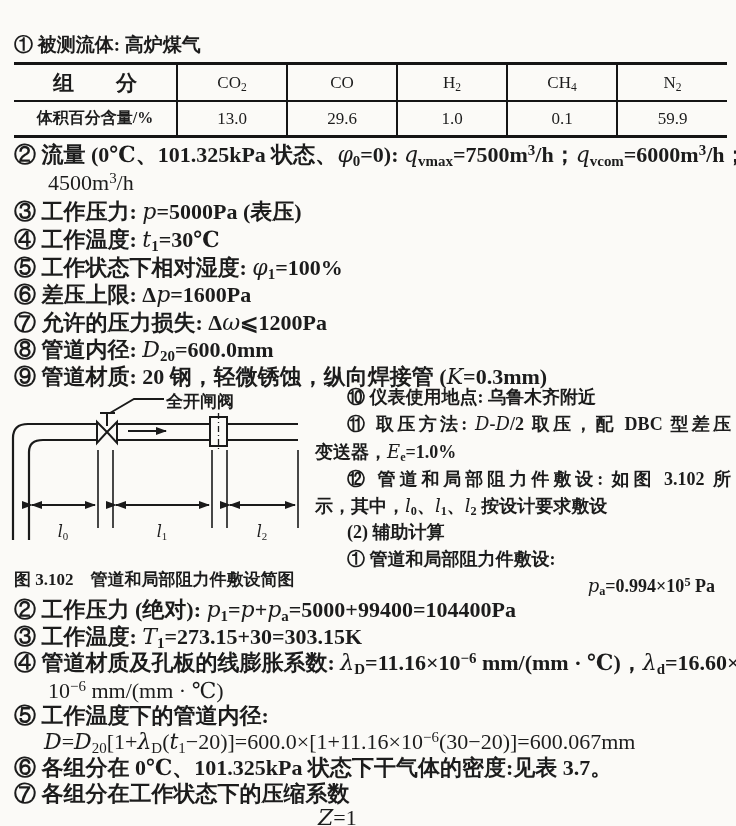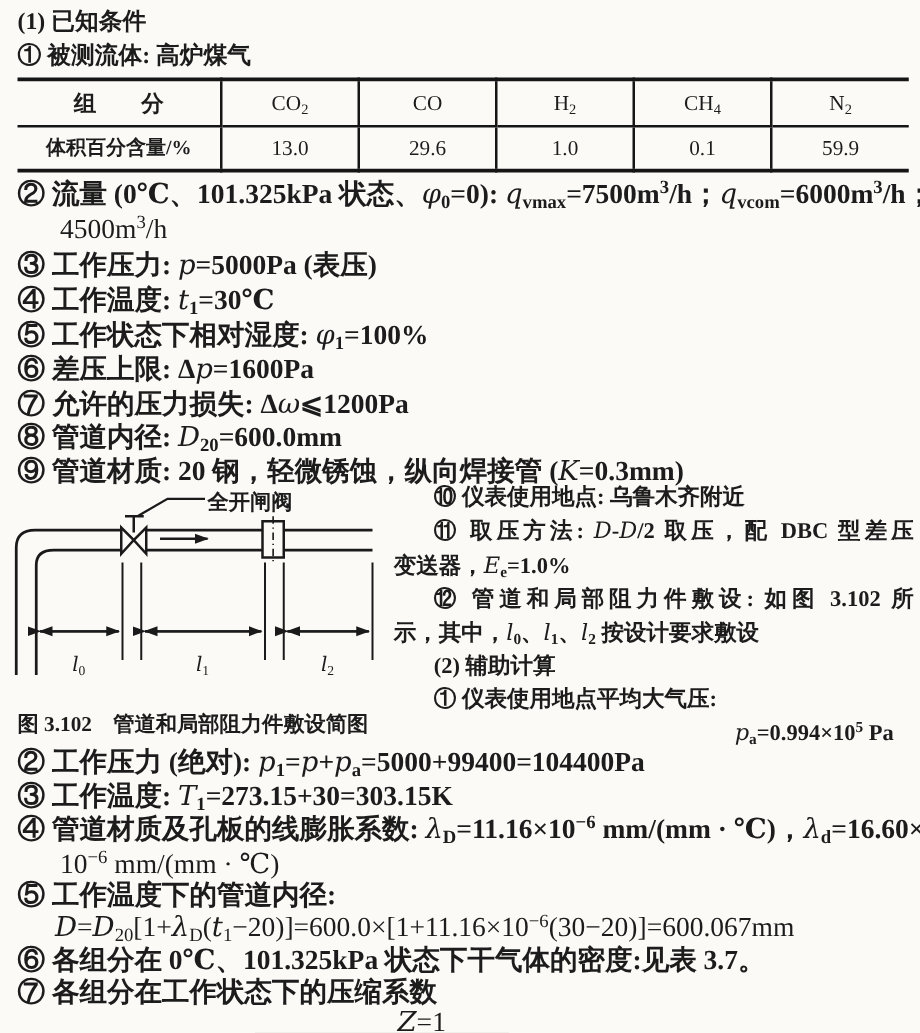--- a/index.html
+++ b/index.html
@@ -17,35 +17,34 @@
   .rln.ctr{text-align:right;white-space:nowrap;}
   .hd{font-size:19px;}
   sub{font-size:68%;vertical-align:-0.28em;line-height:0;}
   sup{font-size:68%;vertical-align:0.5em;line-height:0;}
   i{font-style:italic;font-weight:400;font-family:"DejaVu Serif","Liberation Serif",serif;}
   
   .gtab{position:absolute;left:14px;top:62px;width:713px;border-collapse:collapse;table-layout:fixed;}
   .gtab{border-top:3px solid #151515;border-bottom:3px solid #151515;}
   .gtab th,.gtab td{border-left:2px solid #151515;text-align:center;padding:0;font-weight:600;}
   .gtab th:first-child,.gtab td:first-child{border-left:none;}
-  .gtab thead th{height:35px;border-bottom:2px solid #151515;font-size:18px;}
+  .gtab thead th{height:35px;border-bottom:2px solid #151515;font-size:21px;}
   .gtab tbody td{height:33px;font-size:16px;}
   .gtab .gas{font-weight:400;font-size:17px;}
   
   .diag{position:absolute;left:6px;top:388px;width:310px;height:170px;}
   .dimlab{position:absolute;width:30px;text-align:center;font-size:16px;font-weight:400;margin-top:45px;}
   .vlabel{position:absolute;left:166px;top:390px;font-size:17px;font-weight:700;white-space:nowrap;}
   .caption{position:absolute;left:14px;top:556px;font-size:17px;font-weight:700;white-space:nowrap;margin-top:12px;}
 </style>
 </head>
 <body>
 
 <div class="page">
 
-  <div class="ln hd" style="top:6px">(1) 已知条件</div>
   <div class="ln hd" style="top:33px">① 被测流体: 高炉煤气</div>
 
   <table class="gtab">
     <colgroup>
       <col style="width:163px">
         <col style="width:110px">
         <col style="width:110px">
       <col style="width:110px">
         <col style="width:110px">
         <col style="width:110px">
@@ -130,21 +129,21 @@
   <div class="dimlab" style="left:147px;top:477px"><i>l</i><sub>1</sub></div>
   <div class="dimlab" style="left:247px;top:477px"><i>l</i><sub>2</sub></div>
   <div class="caption">图 3.102　管道和局部阻力件敷设简图</div>
 
   <div class="rln first" style="top:386px">⑩ 仪表使用地点: 乌鲁木齐附近</div>
   <div class="rln first just" style="top:413px">⑪ 取压方法: <i>D</i>-<i>D</i>/2 取压，配 DBC 型差压</div>
   <div class="rln" style="top:441px">变送器，<i>E</i><sub>e</sub>=1.0%</div>
   <div class="rln first just" style="top:468px">⑫ 管道和局部阻力件敷设: 如图 3.102 所</div>
   <div class="rln" style="top:495px">示，其中，<i>l</i><sub>0</sub>、<i>l</i><sub>1</sub>、<i>l</i><sub>2</sub> 按设计要求敷设</div>
   <div class="rln first" style="top:521px">(2) 辅助计算</div>
-  <div class="rln first" style="top:548px">① 仪表使用地点平均大气压:</div>
+  <div class="rln first" style="top:548px">① 管道和局部阻力件敷设:</div>
   <div class="rln ctr fm" style="top:575px;width:400px"><i>p</i><sub>a</sub>=0.994×10<sup>5</sup> Pa</div>
 
   <div class="ln" style="top:596px">② 工作压力 (绝对): <i>p</i><sub>1</sub>=<i>p</i>+<i>p</i><sub>a</sub>=5000+99400=104400Pa</div>
   <div class="ln" style="top:623px">③ 工作温度: <i>T</i><sub>1</sub>=273.15+30=303.15K</div>
   <div class="ln" style="top:649px">④ 管道材质及孔板的线膨胀系数: <i>λ</i><sub>D</sub>=11.16×10<sup>−6</sup> mm/(mm · ℃)，<i>λ</i><sub>d</sub>=16.60×</div>
   <div class="ln ind fm" style="top:677px">10<sup>−6</sup> mm/(mm · ℃)</div>
   <div class="ln" style="top:702px">⑤ 工作温度下的管道内径:</div>
   <div class="ln fm" style="top:728px;left:44px"><i>D</i>=<i>D</i><sub>20</sub>[1+<i>λ</i><sub>D</sub>(<i>t</i><sub>1</sub>−20)]=600.0×[1+11.16×10<sup>−6</sup>(30−20)]=600.067mm</div>
   <div class="ln" style="top:754px">⑥ 各组分在 0℃、101.325kPa 状态下干气体的密度:见表 3.7。</div>
   <div class="ln" style="top:780px">⑦ 各组分在工作状态下的压缩系数</div>

